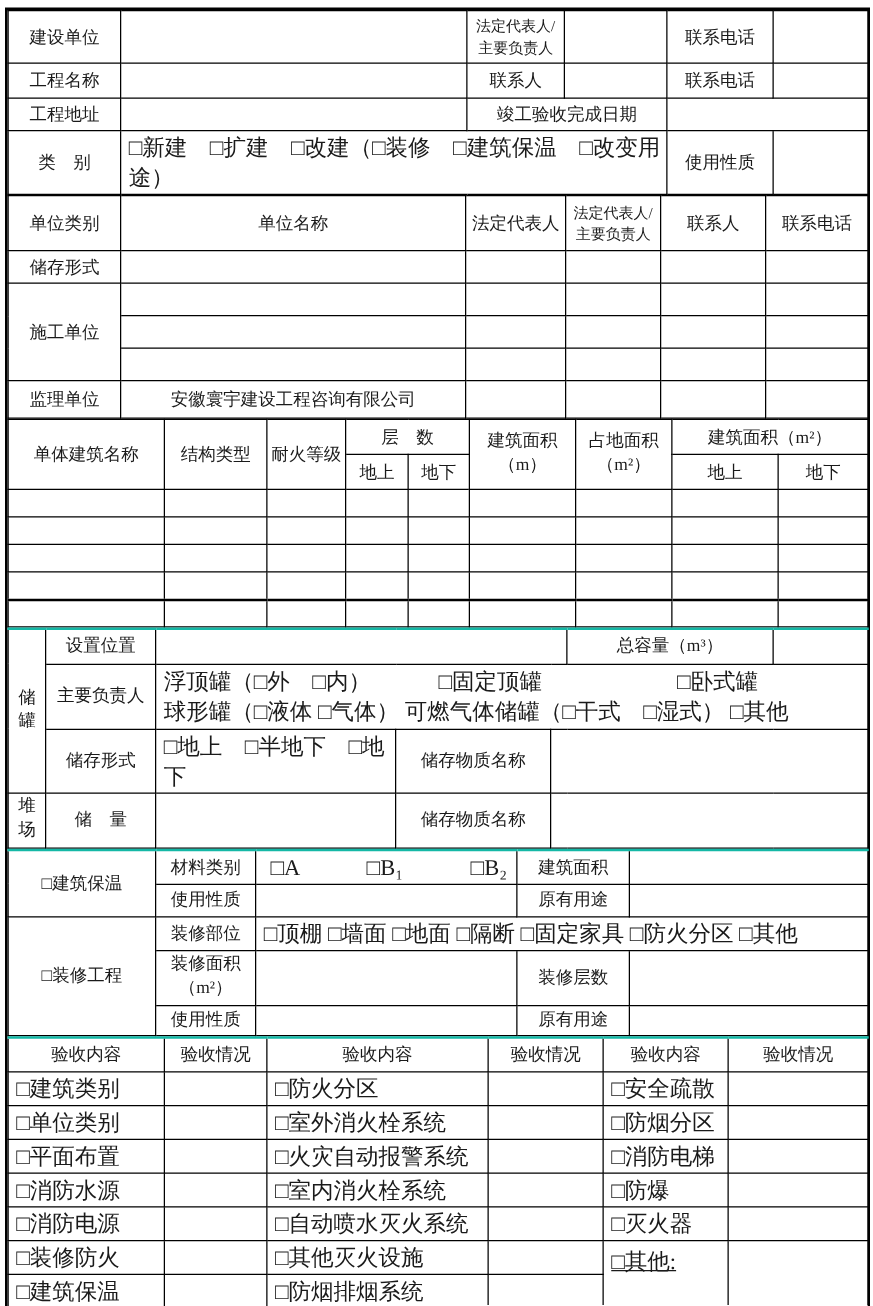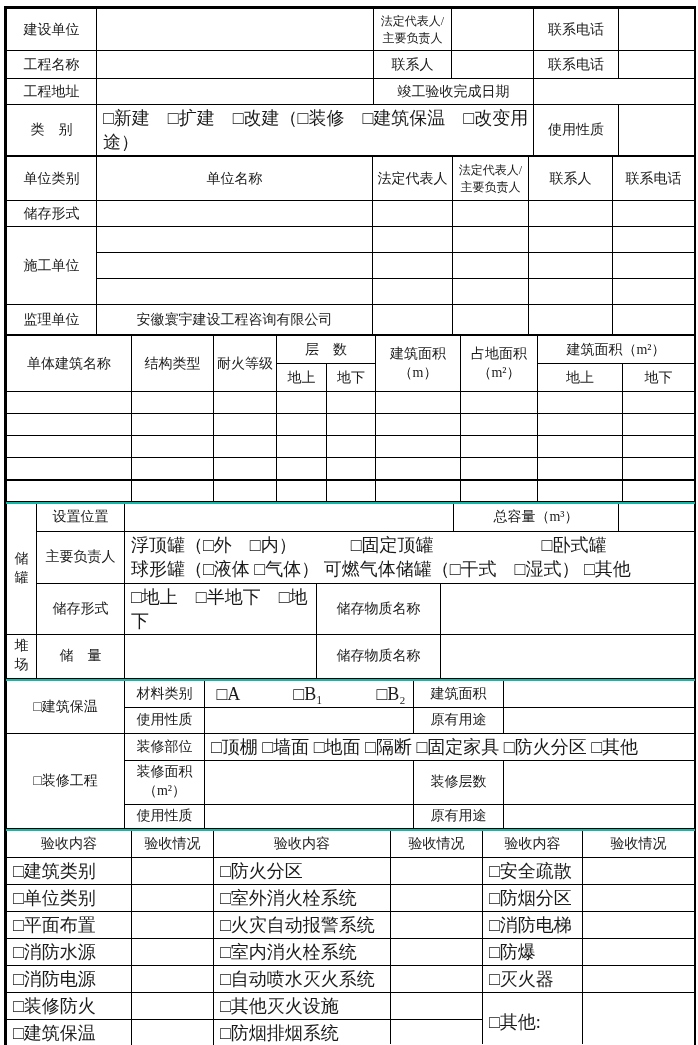--- a/index.html
+++ b/index.html
@@ -366,21 +366,21 @@
       <td class="left xs">□自动喷水灭火系统</td>
       <td></td>
       <td class="left xs">□灭火器</td>
       <td></td>
     </tr>
     <tr style="height:24px">
       <td class="left xs">□装修防火</td>
       <td></td>
       <td class="left xs">□其他灭火设施</td>
       <td></td>
-      <td rowspan="2" class="left xs" style="vertical-align:top; padding-top:17px;">□其他:</td>
+      <td rowspan="2" class="left xs" style="vertical-align:top; padding-top:4px;text-decoration:underline;">□其他:</td>
       <td rowspan="2"></td>
     </tr>
     <tr style="height:24px">
       <td class="left xs">□建筑保温</td>
       <td></td>
       <td class="left xs">□防烟排烟系统</td>
       <td></td>
     </tr>
   </tbody>
     </table>

